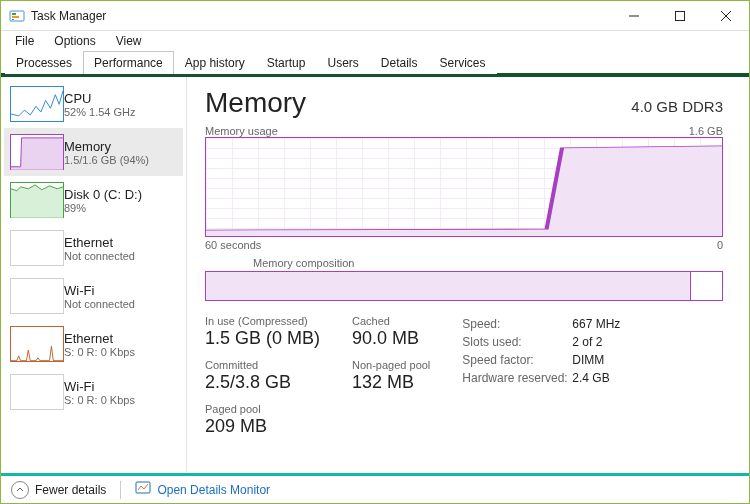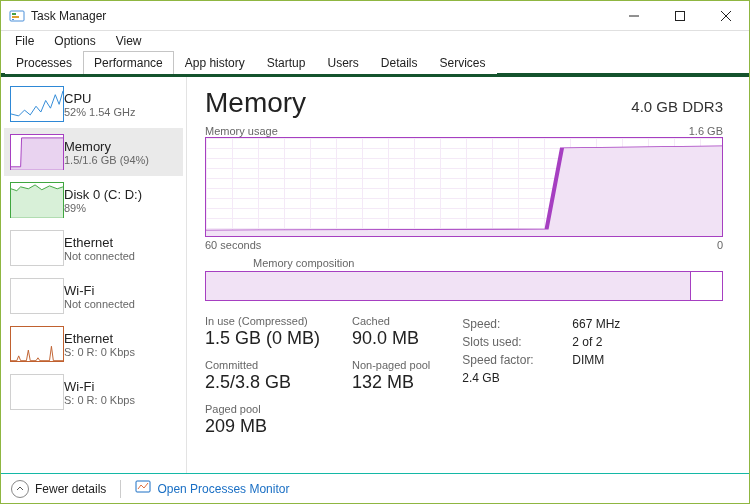--- a/index.html
+++ b/index.html
@@ -123,21 +123,21 @@
   .statblock .small { font-size:11px; color:#666; }
   .statblock .big { font-size:18px; color:#222; margin-top:1px; }
   .kv { display:flex; font-size:12px; gap: 0; }
   .kv .k { color:#666; width:110px; }
   .kv .v { color:#222; }
   
   .footer {
     display:flex;
     align-items:center;
     height: 30px;
-    border-top:1px solid #14b8a6;
+    border-top:3px solid #14b8a6;
     padding: 0 10px;
     gap: 14px;
     font-size:12px;
   }
   .footer .link { color:#1a6fc4; display:flex; align-items:center; gap:6px;}
   .circle-icon {
     width:18px; height:18px; border:1px solid #888; border-radius:50%;
     display:flex; align-items:center; justify-content:center;
     font-size:10px; color:#555;
   }
@@ -328,20 +328,21 @@
           </div>
         <div class="kv">
             <span class="k">Slots used:</span>
             <span class="v">2 of 2</span>
           </div>
         <div class="kv">
             <span class="k">Speed factor:</span>
             <span class="v">DIMM</span>
           </div>
         <div class="kv">
+            <span class="k">Hardware reserved:</span>
             <span class="v">2.4 GB</span>
           </div>
       </div>
     </div>
   </div>
 </div>
 
 <div class="footer">
   <div class="link">
     <span class="circle-icon">
@@ -352,15 +353,15 @@
     <span style="color:#222">Fewer details</span>
   </div>
   <div class="divider"></div>
   <div class="link">
     <span>
       <svg width="16" height="16" viewBox="0 0 16 16">
           <rect x="1" y="2" width="14" height="11" rx="1" fill="#fff" stroke="#1a6fc4"></rect>
           <polyline points="3,10 6,6 9,9 13,4" fill="none" stroke="#e07040" stroke-width="1"></polyline>
         </svg>
     </span>
-    <span>Open Processes Monitor</span>
+    <span>Open Details Monitor</span>
   </div>
 </div>
 
 </body></html>

